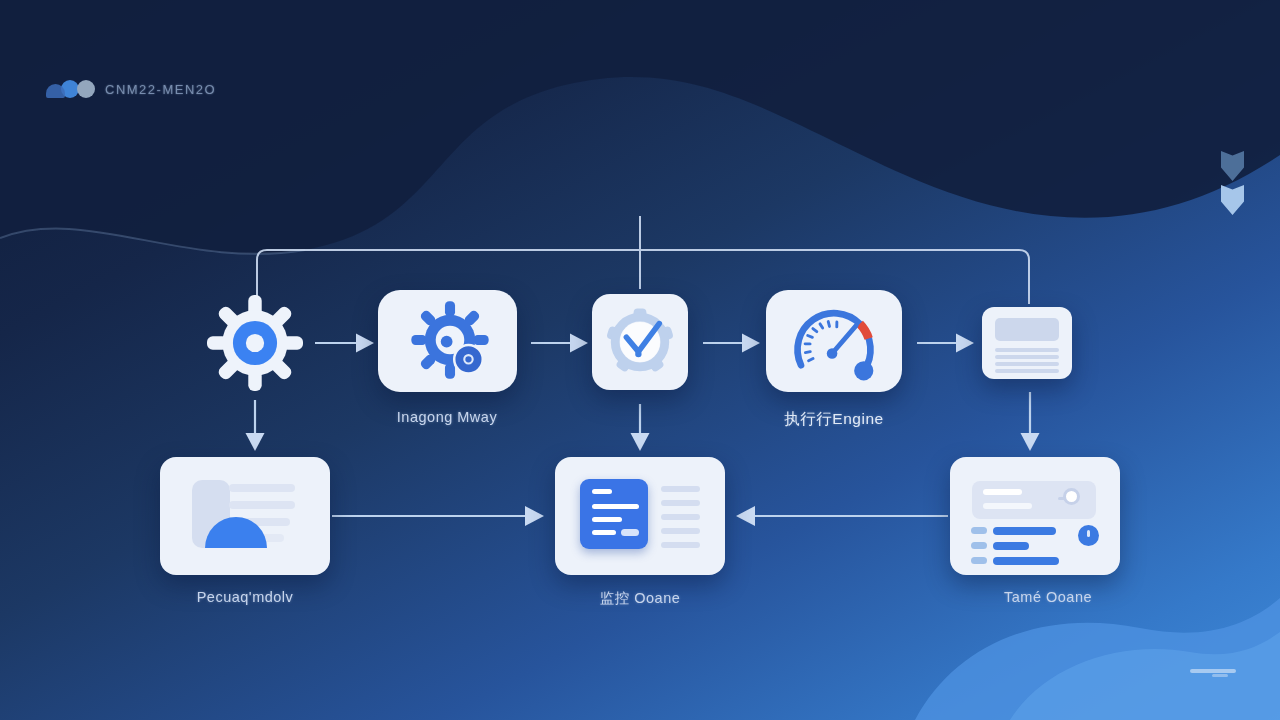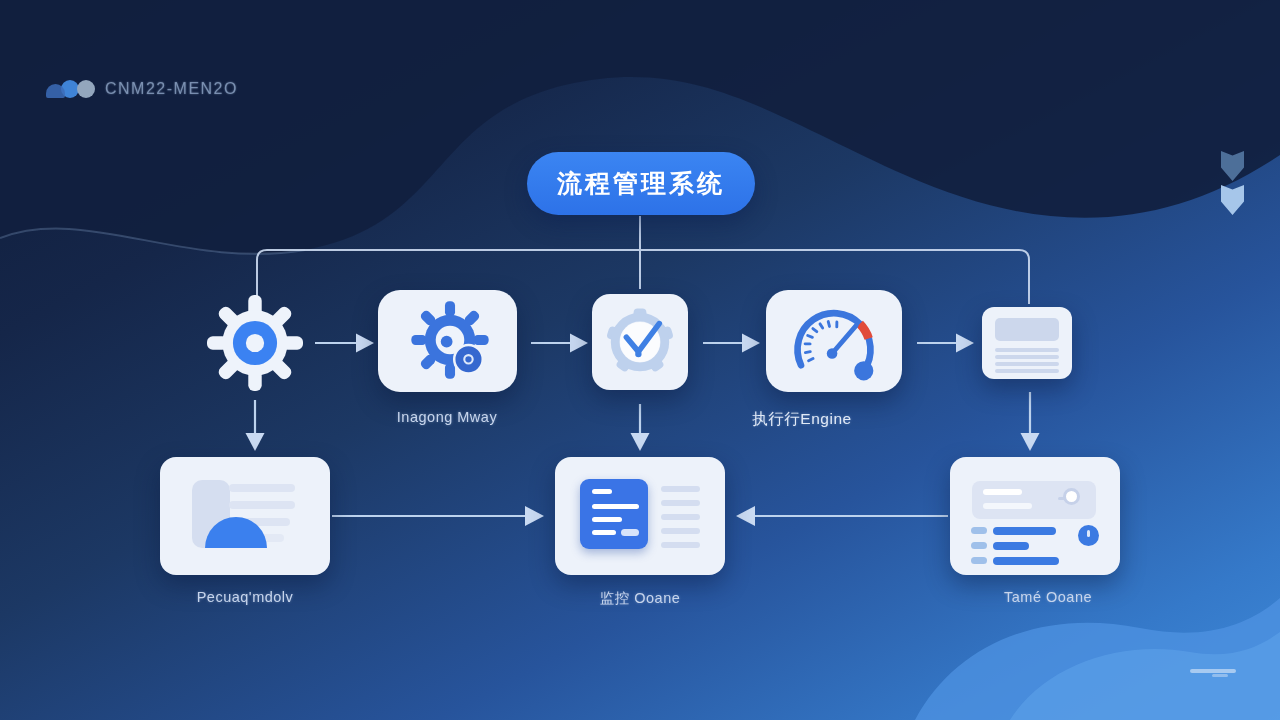--- a/index.html
+++ b/index.html
@@ -10,21 +10,21 @@
     background:linear-gradient(152deg,#0e1b38 0%,#152649 24%,#1c3864 44%,#27549c 68%,#3579c9 88%,#3f8ad9 100%);
   }
   svg.bg, svg.connectors { position:absolute; left:0; top:0; width:1280px; height:720px; }
   svg.connectors { pointer-events:none; }
 
   
   .logo { position:absolute; left:46px; top:80px; display:flex; align-items:center; }
   .logo-wedge { width:19px; height:14px; background:#3c6cb8; border-radius:10px 10px 2px 2px; opacity:.85; margin-top:3px; }
   .logo-dot1 { width:18px; height:18px; border-radius:50%; background:#3f83d6; margin-left:-4px; }
   .logo-dot2 { width:18px; height:18px; border-radius:50%; background:#93a6bd; margin-left:-2px; }
-  .logo-text { margin-left:10px; font-size:16px; letter-spacing:1.5px; color:rgba(165,188,222,.6);
+  .logo-text { margin-left:10px; font-size:13px; letter-spacing:1.5px; color:rgba(165,188,222,.6);
                text-shadow:0 0 2px rgba(160,185,220,.5); }
 
   
   .chevrons { position:absolute; left:1221px; top:151px; width:23px; }
   .chev { display:block; width:23px; height:30px; margin-bottom:4px;
           clip-path:polygon(0 0,50% 15%,100% 0,100% 55%,50% 100%,0 55%); }
   .chev.c1 { background:#587ca8; opacity:.85; }
   .chev.c2 { background:#a6c6ea; }
 
   
@@ -44,21 +44,21 @@
   .card4 { left:766px; top:290px; width:136px; height:102px; border-radius:22px; }
   .card5 { left:982px; top:307px; width:90px;  height:72px;  border-radius:12px; }
   .cardA { left:160px; top:457px; width:170px; height:118px; border-radius:16px; }
   .cardB { left:555px; top:457px; width:170px; height:118px; border-radius:16px; }
   .cardC { left:950px; top:457px; width:170px; height:118px; border-radius:16px; }
   .gear1 { position:absolute; left:207px; top:295px; width:96px; height:96px; }
 
   .node-label { position:absolute; text-align:center; color:#c7d5ec; font-size:14.5px;
                 letter-spacing:.5px; text-shadow:0 0 3px rgba(175,200,235,.45); }
   .lbl-config  { left:377px; top:409px; width:140px; }
-  .lbl-engine  { left:731px; top:409px; width:142px; color:#e0e9f6; font-size:15.5px; }
+  .lbl-engine  { left:763px; top:409px; width:142px; color:#e0e9f6; font-size:15.5px; }
   .lbl-record  { left:159px; top:589px; width:172px; }
   .lbl-monitor { left:554px; top:589px; width:172px; }
   .lbl-report  { left:962px; top:589px; width:172px; }
 
   
   .abs { position:absolute; }
   .bar { position:absolute; border-radius:4px; }
 
   
   .doc-block { left:13px; top:11px; width:64px; height:23px; background:#ccd7ec; border-radius:5px; }
@@ -145,21 +145,20 @@
     <span class="logo-dot1"></span>
     <span class="logo-dot2"></span>
     <span class="logo-text">CNM22-MEN2O</span>
   </div>
 
   <div class="chevrons">
     <span class="chev c1"></span>
     <span class="chev c2"></span>
   </div>
 
-  <div class="title-pill">流程管理系统</div>
 
   <svg class="gear1" viewBox="0 0 100 100">
     <g fill="#eef3fb">
       <rect x="43" y="0" width="14" height="22" rx="6"></rect>
       <rect x="43" y="0" width="14" height="22" rx="6" transform="rotate(45 50 50)"></rect>
       <rect x="43" y="0" width="14" height="22" rx="6" transform="rotate(90 50 50)"></rect>
       <rect x="43" y="0" width="14" height="22" rx="6" transform="rotate(135 50 50)"></rect>
       <rect x="43" y="0" width="14" height="22" rx="6" transform="rotate(180 50 50)"></rect>
       <rect x="43" y="0" width="14" height="22" rx="6" transform="rotate(225 50 50)"></rect>
       <rect x="43" y="0" width="14" height="22" rx="6" transform="rotate(270 50 50)"></rect>

